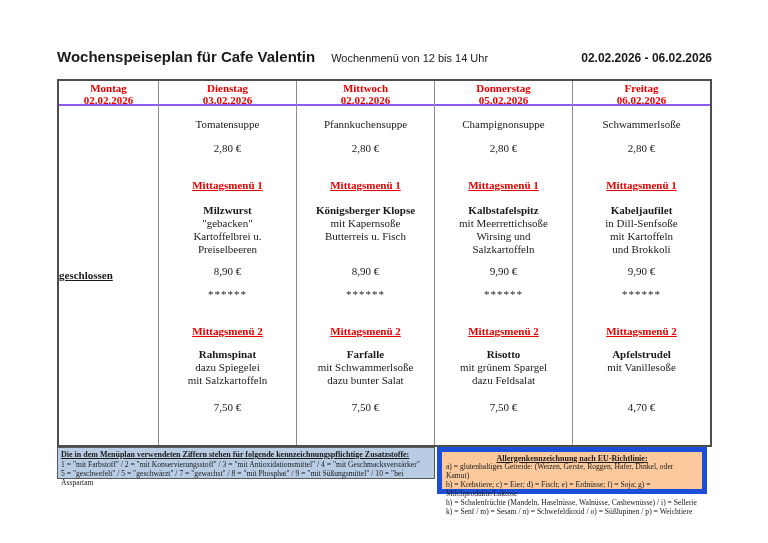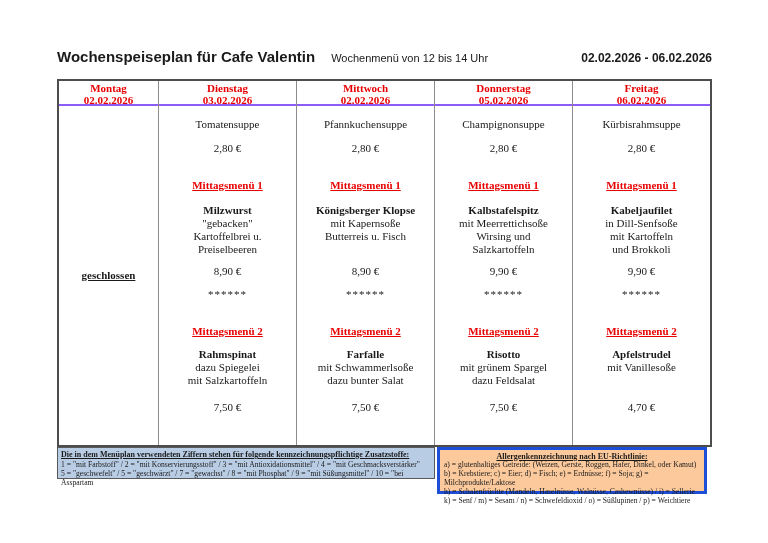--- a/index.html
+++ b/index.html
@@ -13,41 +13,41 @@
   .daterange { font-family:"Liberation Sans", sans-serif; font-weight:bold; font-size:12px; color:#1a1a1a; margin-left:auto; }
 
   
   .menu-table { position:absolute; left:57px; top:79px; width:655px; height:368px;
     border:2px solid #4d4d4d; display:grid; grid-template-columns:99px repeat(4, 1fr); }
   .col { border-left:1px solid #8c8c8c; display:flex; flex-direction:column; }
   .col:first-child { border-left:none; }
   .day-head { height:25px; border-bottom:2px solid #8b5cf6; text-align:center; color:var(--red);
     font-weight:bold; font-size:11px; line-height:12px; padding-top:1px; }
   .day-body { flex:1; text-align:center; font-size:11px; line-height:13px; color:#1a1a1a; }
-  .day-body.closed { display:flex; align-items:center; justify-content:center; }
+  .day-body.closed { display:flex; align-items:center; justify-content:flex-start; }
   .closed-text { font-weight:bold; text-decoration:underline; font-size:11px; }
 
   .soup-name { margin-top:12px; height:13px; }
   .soup-price { margin-top:11px; height:13px; }
   .menu-label { margin-top:24px; height:13px; color:var(--red); font-weight:bold; text-decoration:underline; }
   .m1-block { margin-top:12px; height:52px; }
   .m2-block { margin-top:10px; height:39px; }
   .dish-title { font-weight:bold; }
   .m1-price { margin-top:9px; height:13px; }
   .stars { margin-top:10px; height:13px; letter-spacing:1px; }
   .menu-label.m2 { margin-top:24px; }
   .m2-price { margin-top:14px; height:13px; }
 
   
   .foot-additives { position:absolute; left:57px; top:447px; width:378px; height:32px;
     background:var(--blue-bg); border:1px solid #595959; padding:2px 3px;
     font-size:7.6px; line-height:9.3px; color:#1a1a1a; }
   .foot-additives .ft-title { font-size:8px; font-weight:bold; text-decoration:underline; line-height:9.5px; }
   .foot-allergens { position:absolute; left:437px; top:447px; width:270px; height:47px;
-    background:var(--orange-bg); border:3px solid #1d4ed8; padding:1.5px 4px;
+    background:var(--orange-bg); border:5px solid #1d4ed8; padding:1.5px 4px;
     font-size:7.6px; line-height:8.9px; color:#1a1a1a; }
   .foot-allergens .ft-title { font-size:8px; font-weight:bold; text-decoration:underline; text-align:center; line-height:9.5px; }
 </style>
 </head>
 <body>
 
 <div class="page">
 
   <div class="header">
     <span class="title">Wochenspeiseplan für Cafe Valentin</span>
@@ -147,21 +147,21 @@
         <div class="m2-price">7,50 €</div>
       </div>
     </div>
 
     <div class="col">
       <div class="day-head">
         <div>Freitag</div>
         <div>06.02.2026</div>
       </div>
       <div class="day-body">
-        <div class="soup-name">Kürbisrahmsuppe</div>
+        <div class="soup-name">Schwammerlsoße</div>
         <div class="soup-price">2,80 €</div>
         <div class="menu-label">Mittagsmenü 1</div>
         <div class="m1-block">
           <div class="dish-title">Kabeljaufilet</div>
           <div>in Dill-Senfsoße</div>
           <div>mit Kartoffeln</div>
           <div>und Brokkoli</div>
         </div>
         <div class="m1-price">9,90 €</div>
         <div class="stars">******</div>

